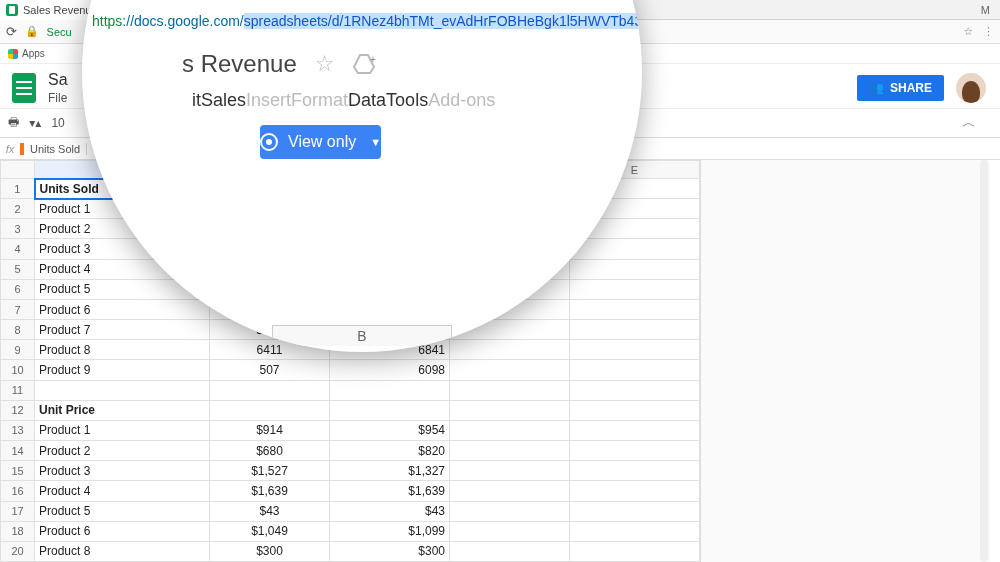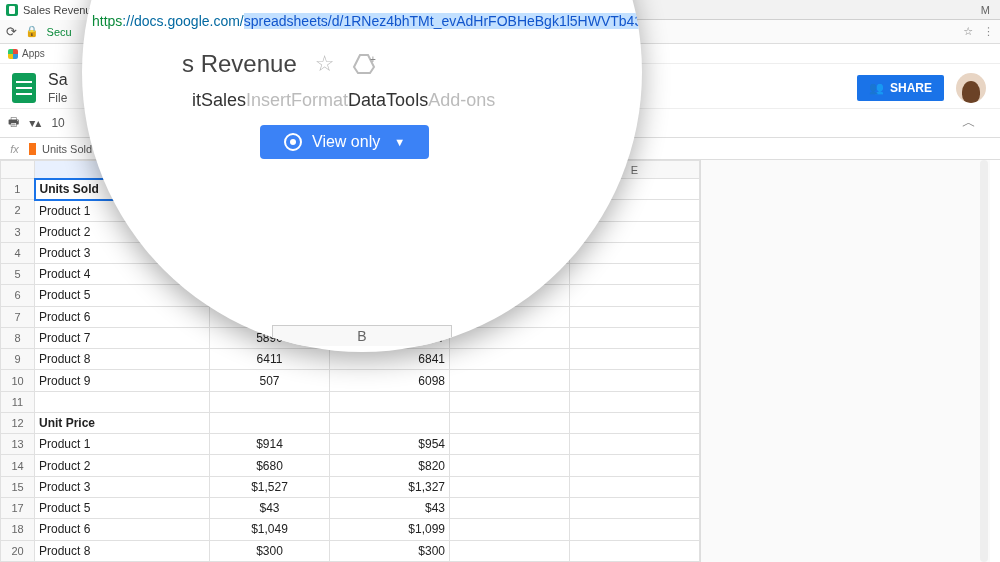--- a/index.html
+++ b/index.html
@@ -30,21 +30,21 @@
 .menu-row { font-size: 12px; color: #555; margin-top: 2px; }
 .share-btn { background: #1a73e8; color: #fff; border: none; padding: 6px 12px; border-radius: 2px; font-size: 12px; font-weight: bold; display: flex; align-items: center; gap: 6px; cursor: pointer; }
 .avatar { width: 30px; height: 30px; border-radius: 50%; background: #e8d5c4; margin-left: 12px; margin-right: 6px; overflow: hidden; display: flex; align-items: flex-end; justify-content: center; }
 .avatar::after { content:""; width: 18px; height: 22px; background: #6b4226; border-radius: 50% 50% 40% 40%; }
 
 .toolbar { height: 30px; border-top: 1px solid #eee; border-bottom: 1px solid #ddd; display: flex; align-items: center; padding: 0 8px; gap: 10px; color: #555; font-size: 12px; }
 .toolbar .zoom { }
 .chevron-expand { margin-left: auto; margin-right: 16px; color: #888; font-size: 14px; }
 
 .formula-bar { height: 22px; border-bottom: 1px solid #ddd; display: flex; align-items: center; font-size: 11px; color: #555; }
-.fx-label { width: 36px; text-align: center; font-style: italic; color: #999; border-right: 7px solid #f97316; }
+.fx-label { width: 24px; text-align: center; font-style: italic; color: #999; border-right: 4px solid #f97316; }
 .name-box { padding: 0 6px; border-right: 1px solid #ddd; }
 
 
 .grid-wrap { display: flex; height: calc(562px - 20px - 24px - 20px - 44px - 30px - 22px); }
 .sheet { border-collapse: collapse; font-size: 12px; color: #222; table-layout: fixed; }
 .sheet th, .sheet td { border: 1px solid #e0e0e0; height: 18px; padding: 0 4px; overflow: hidden; white-space: nowrap; }
 .sheet .rowhdr, .sheet .colhdr, .sheet .corner { background: #f8f8f8; text-align: center; color: #666; font-weight: normal; font-size: 11px; }
 .sheet .rowhdr { width: 34px; }
 .sheet .colA { width: 175px; }
 .sheet .colB { width: 120px; text-align: center; }
@@ -64,21 +64,21 @@
 .mag-url .proto { color: #0a8a3a; }
 .mag-url .path1 { color: #0369a1; }
 .mag-url .selected { background: #c2e0ff; color: #1155cc; }
 .mag-title-row { display: flex; align-items: center; gap: 18px; padding: 18px 0 4px 100px; }
 .mag-title { font-size: 24px; color: #444; }
 .star-icon, .drive-icon { color: #bbb; font-size: 22px; }
 .drive-icon { position: relative; width: 24px; height: 22px; }
 .drive-icon svg { width: 24px; height: 22px; }
 .mag-menu { display: flex; font-size: 18px; color: #333; padding: 8px 0 14px 110px; }
 .mag-menu .dim { color: #bbb; }
-.view-only { margin-left: 178px; background: #3b82f6; color: #fff; border: none; border-radius: 4px; padding: 8px 24px; font-size: 16px; font-weight: 500; display: inline-flex; align-items: center; gap: 10px; cursor: pointer; }
+.view-only { margin-left: 178px; background: #3b82f6; color: #fff; border: none; border-radius: 4px; padding: 8px 0; font-size: 16px; font-weight: 500; display: inline-flex; align-items: center; gap: 10px; cursor: pointer; }
 .view-only .eye { width: 18px; height: 18px; border: 2px solid #fff; border-radius: 50%; display: inline-flex; align-items: center; justify-content: center; }
 .view-only .eye::after { content:""; width:6px; height:6px; background:#fff; border-radius:50%; }
 .view-only .caret { font-size: 11px; margin-left: 4px; }
 .mag-colhdr { position: absolute; bottom: 6px; left: 50%; transform: translateX(-50%); width: 180px; border-top: 1px solid #ccc; border-left: 1px solid #ccc; border-right: 1px solid #ccc; text-align: center; font-size: 14px; color: #666; background: #f8f8f8; padding: 2px 0; }
 </style>
 </head>
 <body>
 
 <div class="browser-chrome">
   <div class="tab active">
@@ -259,20 +259,28 @@
           <td class="colB">$680</td>
           <td class="colC">$820</td>
           <td class="colD"></td>
           <td class="colE"></td>
         </tr>
         <tr>
           <th class="rowhdr">15</th>
           <td class="colA">Product 3</td>
           <td class="colB">$1,527</td>
           <td class="colC">$1,327</td>
+          <td class="colD"></td>
+          <td class="colE"></td>
+        </tr>
+        <tr>
+          <th class="rowhdr">16</th>
+          <td class="colA">Product 4</td>
+          <td class="colB">$1,639</td>
+          <td class="colC">$1,639</td>
           <td class="colD"></td>
           <td class="colE"></td>
         </tr>
         <tr>
           <th class="rowhdr">17</th>
           <td class="colA">Product 5</td>
           <td class="colB">$43</td>
           <td class="colC">$43</td>
           <td class="colD"></td>
           <td class="colE"></td>

